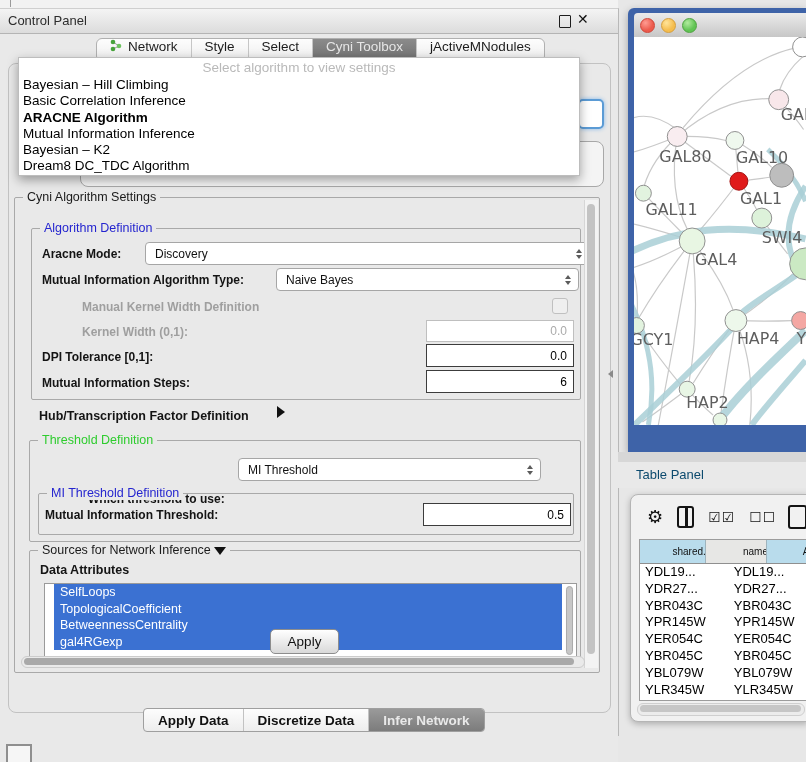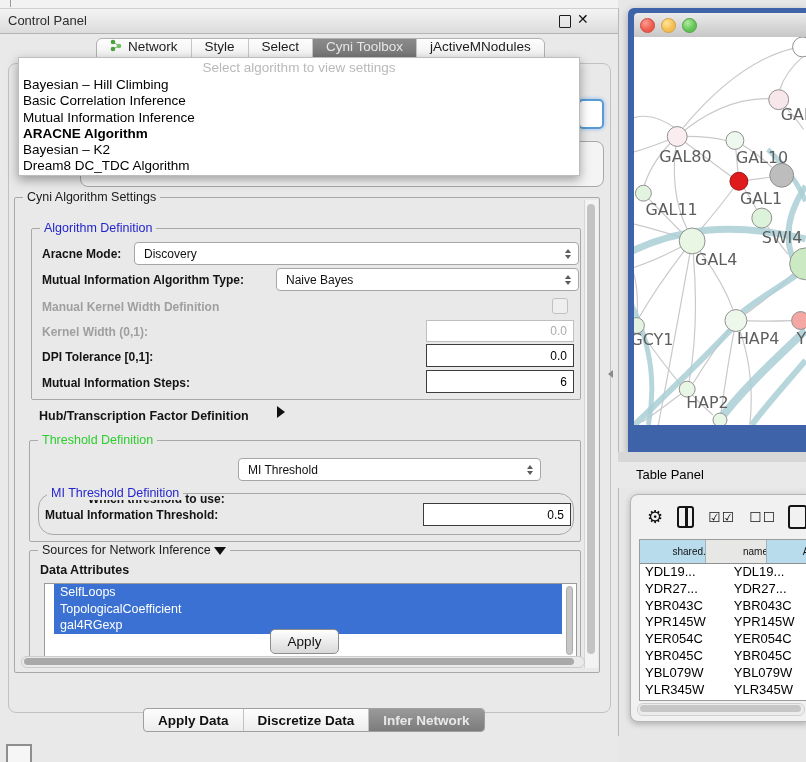--- a/index.html
+++ b/index.html
@@ -37,21 +37,21 @@
   .popup-ph{height:17px;text-align:center;color:#b9b9b9;padding-top:2px;}
   .algo-item{height:16.3px;padding-left:4px;color:#000;white-space:nowrap;}
   .algo-item.sel{font-weight:bold;}
 
   
   .fs{border:1px solid #a9a9a9;border-radius:2px;}
   .legend{position:absolute;top:-8px;left:8px;background:#e9e9e9;padding:0 4px;font-size:12.5px;color:#1a1a1a;white-space:nowrap;}
   .legend.blue{color:#2424cf;}
   .legend.green{color:#2ecc2e;}
   .lbl{font-size:12px;font-weight:bold;color:#141414;white-space:nowrap;}
-  .lbl.dis{color:#9f9f9f;}
+  .lbl.dis{color:#9f9f9f;margin-left:40px;}
   .combo{background:#fff;border:1px solid #a6a6a6;border-radius:4px;font-size:12px;color:#111;
          display:flex;align-items:center;padding-left:9px;}
   .combo .arrows{margin-left:auto;margin-right:7px;display:flex;flex-direction:column;gap:2px;}
   .combo .up{width:0;height:0;border-left:3.5px solid transparent;border-right:3.5px solid transparent;border-bottom:4px solid #5b5b5b;}
   .combo .dn{width:0;height:0;border-left:3.5px solid transparent;border-right:3.5px solid transparent;border-top:4px solid #5b5b5b;}
   .tin{background:#fff;font-size:12px;text-align:right;padding-right:6px;display:flex;align-items:center;justify-content:flex-end;}
   .tin.dis{border:1px solid #bfbfbf;color:#ababab;}
   .tin.on{border:1.5px solid #3c3c3c;color:#000;}
   .chk{width:14px;height:14px;border:1px solid #c0c0c0;border-radius:3px;background:#efefef;}
   .tri-r{width:0;height:0;border-top:6px solid transparent;border-bottom:6px solid transparent;border-left:8px solid #111;display:inline-block;}
@@ -92,21 +92,21 @@
   .tl{width:13px;height:13px;border-radius:50%;margin-left:6px;}
   .tl.red{background:radial-gradient(circle at 35% 30%,#ff9c92,#ec5b4d 60%);border:1px solid #cf4437;}
   .tl.yel{background:radial-gradient(circle at 35% 30%,#ffe49a,#f5bd4e 60%);border:1px solid #d59e3b;}
   .tl.grn{background:radial-gradient(circle at 35% 30%,#b1eb9e,#61c454 60%);border:1px solid #4da23f;}
   .net-canvas{left:6px;top:29px;width:172px;height:388px;background:#ffffff;overflow:hidden;}
   .net-canvas svg{display:block;}
 
   
   .tp-gap{left:618px;top:452px;width:188px;height:10px;background:#d7d7d7;}
   .tp-bar{left:618px;top:462px;width:188px;height:26px;background:#e9e9e9;}
-  .tp-title{left:636px;top:467px;font-size:13px;color:#000000;}
+  .tp-title{left:636px;top:467px;font-size:13px;color:#0c4a6e;}
   .table-window{left:630px;top:494px;width:176px;height:226px;background:#f1f1f1;border:1px solid #b5b5b5;
                 border-radius:8px 0 0 8px;box-shadow:0 2px 6px rgba(0,0,0,.25);overflow:hidden;}
   .tw-toolbar{position:absolute;left:0;top:0;width:100%;height:44px;display:flex;align-items:center;}
   .gear{font-size:18px;color:#111;margin-left:16px;}
   .split-ico{width:16px;height:18px;border:2.5px solid #141414;border-radius:3px;margin-left:14px;position:relative;}
   .split-ico::after{content:"";position:absolute;left:6px;top:0;bottom:0;width:2.5px;background:#141414;}
   .cks{font-size:14px;color:#141414;margin-left:14px;letter-spacing:1px;white-space:nowrap;}
   .doc-ico{width:18px;height:20px;border:2.5px solid #141414;border-radius:3px;margin-left:12px;}
   .tbl{position:absolute;left:8px;top:44px;right:-1px;bottom:20px;background:#fff;border:1px solid #9c9c9c;overflow:hidden;}
   .tbl-head{display:flex;height:23px;border-bottom:1px solid #8f8f8f;}
@@ -161,35 +161,35 @@
   <div class="abs content-panel"></div>
 
   <div class="abs frag-combo"></div>
   <div class="abs frag-focus"></div>
 
   <div class="abs popup">
     <div class="popup-ph">Select algorithm to view settings</div>
     <div>
         <div class="algo-item">Bayesian – Hill Climbing</div>
         <div class="algo-item">Basic Correlation Inference</div>
+        <div class="algo-item sel">ARACNE Algorithm</div>
         <div class="algo-item">Mutual Information Inference</div>
-        <div class="algo-item sel">ARACNE Algorithm</div>
         <div class="algo-item">Bayesian – K2</div>
         <div class="algo-item">Dream8 DC_TDC Algorithm</div>
       </div>
   </div>
 
   <div class="abs fs" style="left:14px;top:188px;width:584px;height:474px;">
     <span class="legend">Cyni Algorithm Settings</span>
 
     <div class="abs fs" style="left:16px;top:30px;width:548px;height:170px;">
       <span class="legend blue">Algorithm Definition</span>
 
       <span class="abs lbl" style="left:10px;top:18px;">Aracne Mode:</span>
-      <div class="abs combo" style="left:102px;top:13px;width:434px;height:21px;align-items:center;">
+      <div class="abs combo" style="left:113px;top:13px;width:434px;height:21px;align-items:center;">
         <span>Discovery</span>
         <span class="arrows">
             <span class="up"></span>
             <span class="dn"></span>
           </span>
       </div>
 
       <span class="abs lbl" style="left:10px;top:44px;">Mutual Information Algorithm Type:</span>
       <div class="abs combo" style="left:244px;top:39px;width:292px;height:21px;">
         <span>Naive Bayes</span>
@@ -226,36 +226,37 @@
 
       <span class="abs lbl" style="left:58px;top:22px;margin-top:29px;">Which threshold to use:</span>
       <div class="abs combo" style="left:208px;top:17px;width:292px;height:21px;">
         <span>MI Threshold</span>
         <span class="arrows">
             <span class="up"></span>
             <span class="dn"></span>
           </span>
       </div>
 
-      <div class="abs fs" style="left:8px;top:52px;width:534px;height:40px;border-radius:15px;">
+      <div class="abs fs" style="left:8px;top:52px;width:534px;height:40px;">
         <span class="legend blue">MI Threshold Definition</span>
         <span class="abs lbl" style="left:6px;top:14px;">Mutual Information Threshold:</span>
         <div class="abs tin on" style="left:384px;top:9px;width:140px;height:21px;">
           <span>0.5</span>
         </div>
       </div>
     </div>
 
     <div class="abs fs" style="left:14px;top:352px;width:550px;height:112px;">
       <span class="legend"><span>Sources for Network Inference</span> <span class="tri-d"></span></span>
       <span class="abs lbl" style="left:10px;top:12px;font-size:12.5px;">Data Attributes</span>
       <div class="abs attr-list" style="left:14px;top:32px;width:522px;height:74px;padding-left:9px;">
         <div style="margin-right:14px;">
             <div class="attr-item">SelfLoops</div>
             <div class="attr-item">TopologicalCoefficient</div>
+            <div class="attr-item">BetweennessCentrality</div>
             <div class="attr-item">gal4RGexp</div>
           </div>
         <div class="attr-vsb">
             <div class="th"></div>
           </div>
       </div>
     </div>
 
     <div class="abs vsb-track" style="right:1px;top:2px;width:13px;height:468px;">
       <div class="vsb-thumb" style="top:4px;height:450px;"></div>

